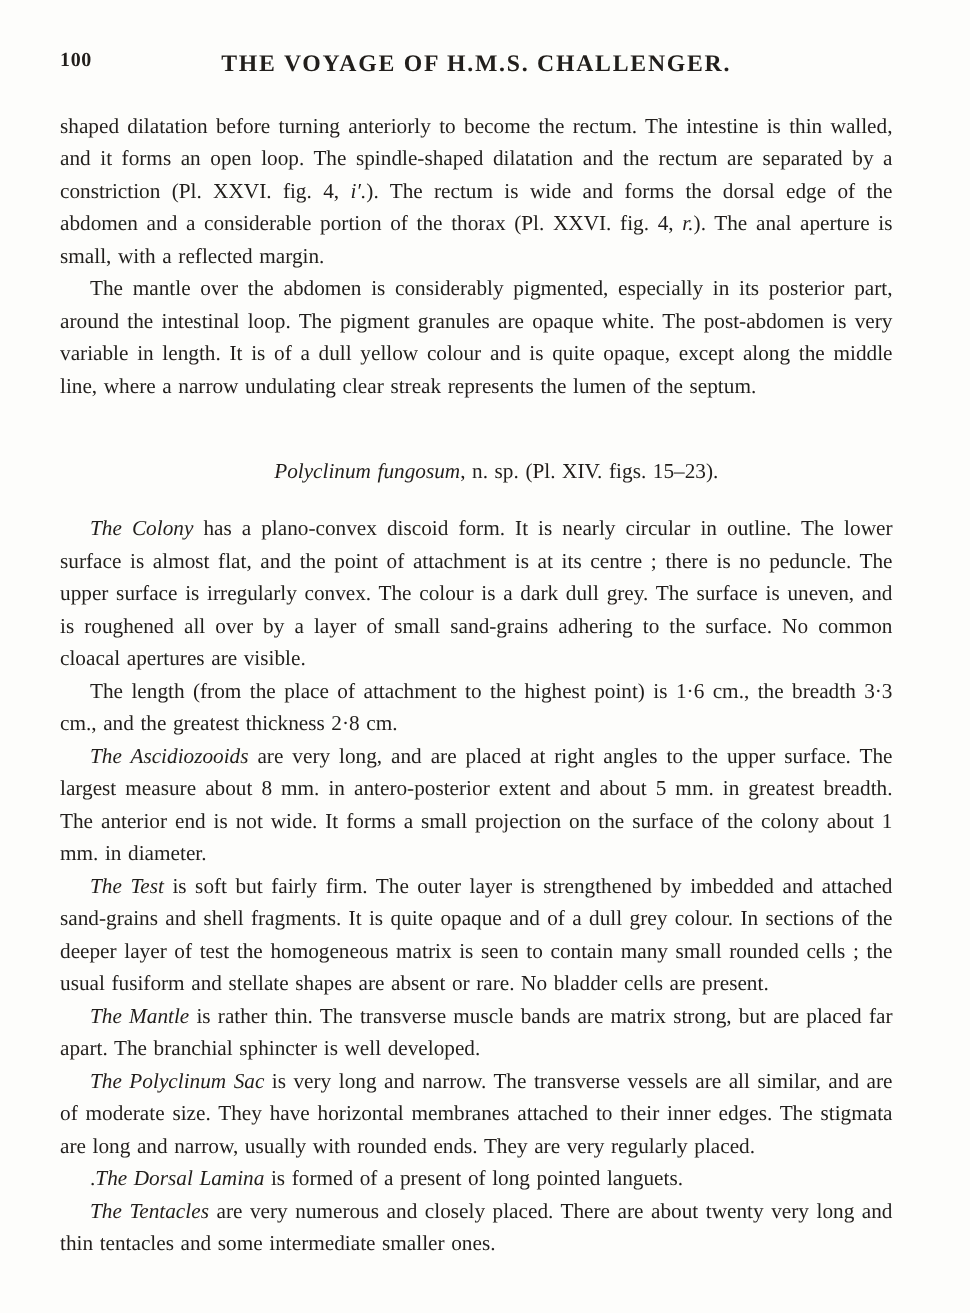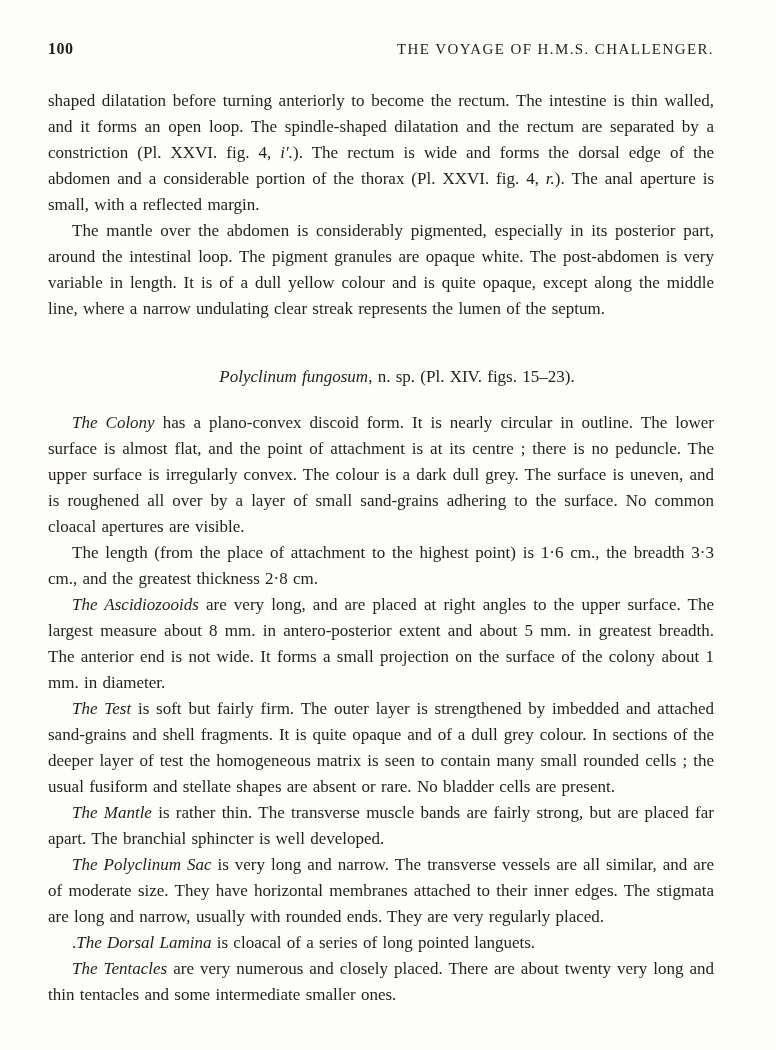--- a/index.html
+++ b/index.html
@@ -26,23 +26,23 @@
   .page-number {
     position: absolute;
     left: 0;
     top: 0;
     font-size: 16px;
     font-weight: 700;
     letter-spacing: 0.5px;
   }
   .running-title {
     display: block;
-    text-align: right;
-    font-size: 15px;
-    font-weight: 400;
+    text-align: center;
+    font-size: 19px;
+    font-weight: 700;
     letter-spacing: 1.4px;
     padding-top: 1px;
   }
   .body-text {
     font-size: 17px;
     line-height: 26px;
   }
   .para {
     margin: 0;
     text-align: justify;
@@ -70,18 +70,18 @@
     <span class="running-title">THE VOYAGE OF H.M.S. CHALLENGER.</span>
   </div>
   <div class="body-text">
       <p class="para"><span class="">shaped dilatation before turning anteriorly to become the rectum. The intestine is thin walled, and it forms an open loop. The spindle-shaped dilatation and the rectum are separated by a constriction (Pl. XXVI. fig. 4, </span><span class="it">i′.</span><span class="">). The rectum is wide and forms the dorsal edge of the abdomen and a considerable portion of the thorax (Pl. XXVI. fig. 4, </span><span class="it">r.</span><span class="">). The anal aperture is small, with a reflected margin.</span></p>
       <p class="para indent"><span class="">The mantle over the abdomen is considerably pigmented, especially in its posterior part, around the intestinal loop. The pigment granules are opaque white. The post-abdomen is very variable in length. It is of a dull yellow colour and is quite opaque, except along the middle line, where a narrow undulating clear streak represents the lumen of the septum.</span></p>
       <p class="para heading-para"><span class="it">Polyclinum fungosum</span><span class="">, n. sp. (Pl. XIV. figs. 15–23).</span></p>
       <p class="para indent"><span class="it">The Colony</span><span class=""> has a plano-convex discoid form. It is nearly circular in outline. The lower surface is almost flat, and the point of attachment is at its centre ; there is no peduncle. The upper surface is irregularly convex. The colour is a dark dull grey. The surface is uneven, and is roughened all over by a layer of small sand-grains adhering to the surface. No common cloacal apertures are visible.</span></p>
       <p class="para indent"><span class="">The length (from the place of attachment to the highest point) is 1·6 cm., the breadth 3·3 cm., and the greatest thickness 2·8 cm.</span></p>
       <p class="para indent"><span class="it">The Ascidiozooids</span><span class=""> are very long, and are placed at right angles to the upper surface. The largest measure about 8 mm. in antero-posterior extent and about 5 mm. in greatest breadth. The anterior end is not wide. It forms a small projection on the surface of the colony about 1 mm. in diameter.</span></p>
       <p class="para indent"><span class="it">The Test</span><span class=""> is soft but fairly firm. The outer layer is strengthened by imbedded and attached sand-grains and shell fragments. It is quite opaque and of a dull grey colour. In sections of the deeper layer of test the homogeneous matrix is seen to contain many small rounded cells ; the usual fusiform and stellate shapes are absent or rare. No bladder cells are present.</span></p>
-      <p class="para indent"><span class="it">The Mantle</span><span class=""> is rather thin. The transverse muscle bands are fairly strong, but are placed far apart. The branchial sphincter is well developed.</span></p>
+      <p class="para indent"><span class="it">The Mantle</span><span class=""> is rather thin. The transverse muscle bands are matrix strong, but are placed far apart. The branchial sphincter is well developed.</span></p>
       <p class="para indent"><span class="it">The Polyclinum Sac</span><span class=""> is very long and narrow. The transverse vessels are all similar, and are of moderate size. They have horizontal membranes attached to their inner edges. The stigmata are long and narrow, usually with rounded ends. They are very regularly placed.</span></p>
-      <p class="para indent"><span class="">.</span><span class="it">The Dorsal Lamina</span><span class=""> is cloacal of a series of long pointed languets.</span></p>
+      <p class="para indent"><span class="">.</span><span class="it">The Dorsal Lamina</span><span class=""> is formed of a present of long pointed languets.</span></p>
       <p class="para indent"><span class="it">The Tentacles</span><span class=""> are very numerous and closely placed. There are about twenty very long and thin tentacles and some intermediate smaller ones.</span></p>
     </div>
 </div>
 
 </body></html>

